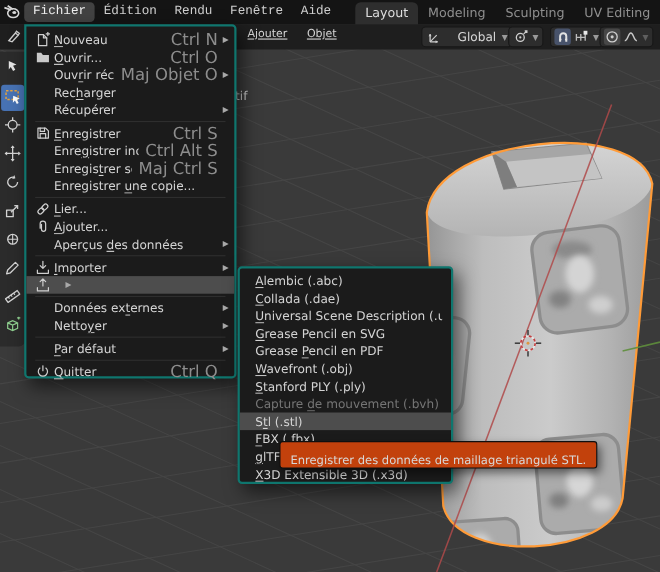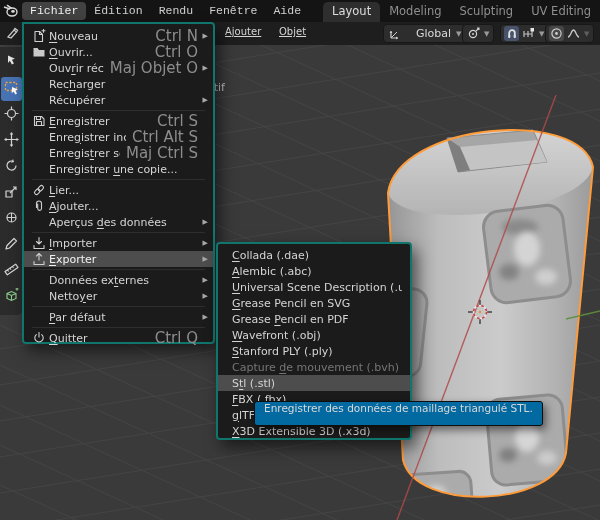--- a/index.html
+++ b/index.html
@@ -57,22 +57,22 @@
   .marrow{width:8px;flex:0 0 8px;color:#a8a8a8;font-size:7px;text-align:right;}
   .msep{height:5px;position:relative;}
   .msep::after{content:"";position:absolute;left:8px;right:8px;top:2px;border-top:1px solid #2e2e2e;}
   .srow{height:16px;display:flex;align-items:center;padding:0 8px 0 14px;}
   .srow .mlabel{font-size:11px;}
   .srow.hl{background:#4d4d4d;}
   .srow.disabled .mlabel{color:#757575;}
   .u{text-decoration:underline;text-underline-offset:1.5px;}
 
   
-  #tooltip{position:absolute;left:254px;top:401px;height:23px;background:#0369a1;
-    border:1px solid #0f0f0f;border-radius:3px;z-index:50;display:flex;align-items:flex-start;
+  #tooltip{position:absolute;left:254px;top:401px;height:23px;background:#c2410c;
+    border:1px solid #0f0f0f;border-radius:3px;z-index:50;display:flex;align-items:flex-end;
     padding:0 9px;font-size:10.5px;color:#d8d8d8;white-space:nowrap;
     box-shadow:3px 4px 9px rgba(0,0,0,.5);}
 
   
   #viewport{position:absolute;left:0;top:45px;width:600px;height:475px;z-index:0;}
   #vp-overlay-text{position:absolute;left:207px;top:81px;z-index:5;font-size:11px;color:#c9c9c9;}
 </style>
 </head>
 <body>
 
@@ -463,21 +463,20 @@
       <span class="mshort"></span>
       <span class="marrow">▶</span>
     </div>
     <div class="mrow hl">
       <span class="micon">
         <svg width="14" height="14" viewBox="0 0 14 14">
           <path fill="none" stroke="#cfcfcf" stroke-width="1.1" stroke-linejoin="round" stroke-linecap="round" d="M7,8 v-6 M4.5,4 L7,1.5 L9.5,4"></path>
           <path fill="none" stroke="#cfcfcf" stroke-width="1.1" stroke-linejoin="round" stroke-linecap="round" d="M2,9.5 v3 h10 v-3"></path>
         </svg>
       </span>
-      <span class="mlabel"><span class="u">E</span>xporter</span>
       <span class="mshort"></span>
       <span class="marrow">▶</span>
     </div>
     <div class="msep"></div>
     <div class="mrow">
       <span class="micon"></span>
       <span class="mlabel">Données ex<span class="u">t</span>ernes</span>
       <span class="mshort"></span>
       <span class="marrow">▶</span>
     </div>
@@ -503,24 +502,24 @@
         </svg>
       </span>
       <span class="mlabel"><span class="u">Q</span>uitter</span>
       <span class="mshort">Ctrl Q</span>
       <span class="marrow"></span>
     </div>
   </div>
 
 <div id="export-menu" class="panel">
     <div class="srow">
+      <span class="mlabel"><span class="u">A</span>lembic (.abc)</span>
+    </div>
+    <div class="srow">
       <span class="mlabel"><span class="u">C</span>ollada (.dae)</span>
-    </div>
-    <div class="srow">
-      <span class="mlabel"><span class="u">A</span>lembic (.abc)</span>
     </div>
     <div class="srow">
       <span class="mlabel"><span class="u">U</span>niversal Scene Description (.usd*)</span>
     </div>
     <div class="srow">
       <span class="mlabel"><span class="u">G</span>rease Pencil en SVG</span>
     </div>
     <div class="srow">
       <span class="mlabel">Grease <span class="u">P</span>encil en PDF</span>
     </div>

